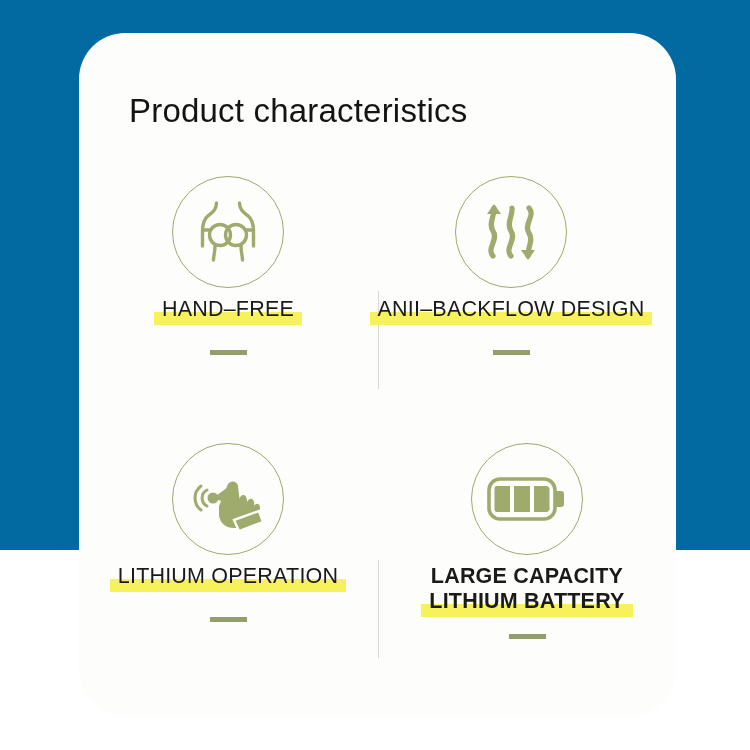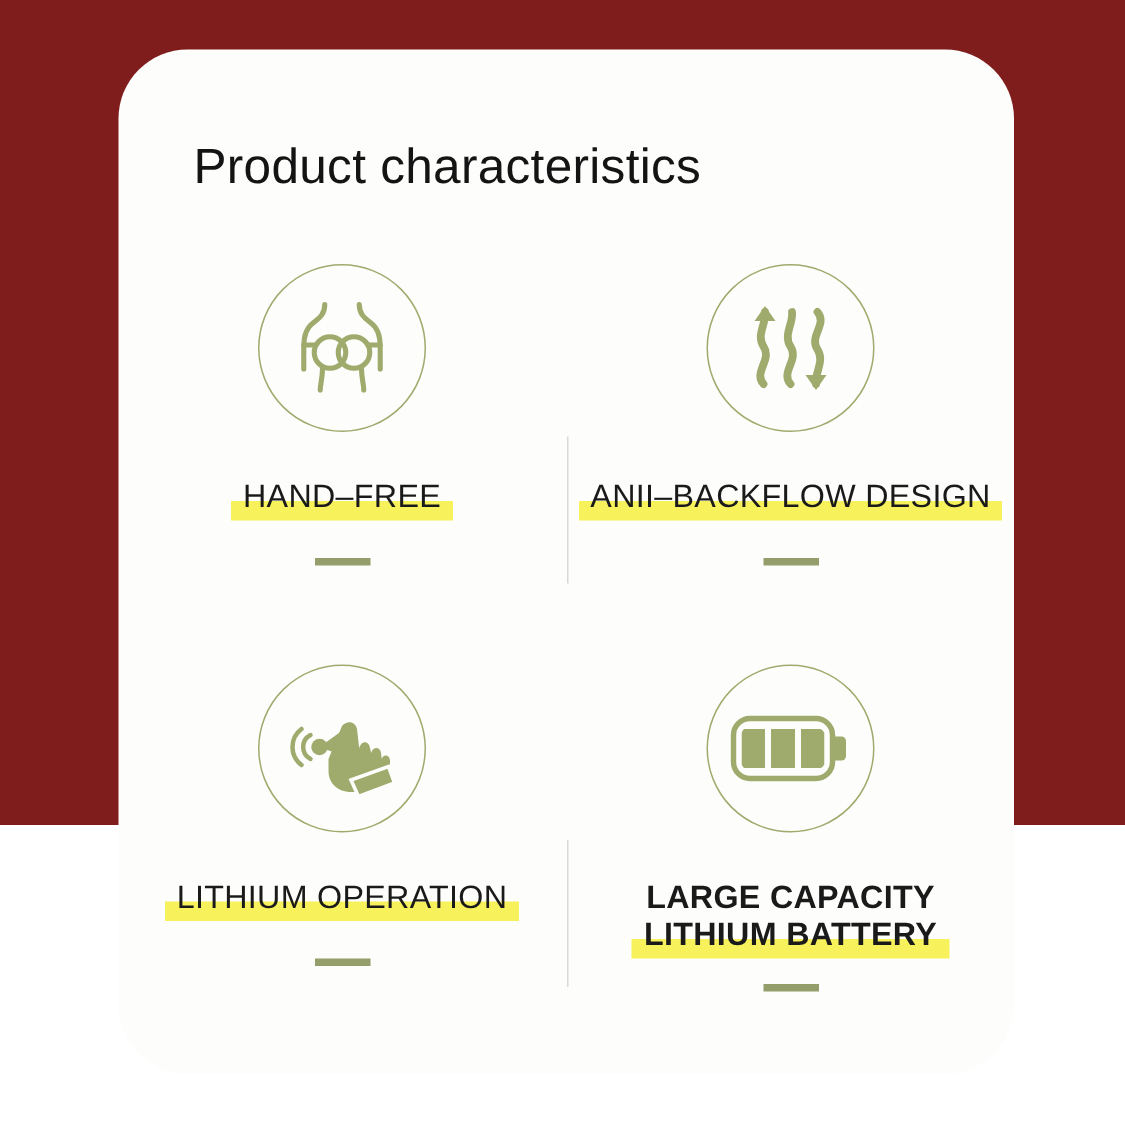--- a/index.html
+++ b/index.html
@@ -11,21 +11,21 @@
     height: 750px;
     background: #ffffff;
     font-family: "Liberation Sans", sans-serif;
     overflow: hidden;
   }
 
   #root {
     position: relative;
     width: 750px;
     height: 550px;
-    background: #7f1d1d;
+    background: #0369a1;
   }
 
   
   .card {
     position: absolute;
     left: 79px;
     top: 33px;
     width: 597px;
     height: 683px;
     background: #fdfdfb;
@@ -57,38 +57,38 @@
   .feature {
     position: absolute;
     width: 298px;
     box-sizing: border-box;
     display: flex;
     flex-direction: column;
     align-items: center;
   }
 
   .f-tl { left: 0px;   top: 0px;   }
-  .f-tr { left: 299px; top: 0px;   }
+  .f-tr { left: 283px; top: 0px;   }
   .f-bl { left: 0px;   top: 267px; }
   .f-br { left: 299px; top: 267px; font-weight: bold; }
 
   .icon-circle {
     width: 112px;
     height: 112px;
     border-radius: 50%;
     border: 1.6px solid #9faa6d;
     box-sizing: border-box;
     display: flex;
     align-items: center;
     justify-content: center;
     margin-top: 11px;
   }
 
   .feature-label {
-    margin-top: 31px;
+    margin-top: 9px;
     font-size: 21.5px;
     line-height: 25px;
     color: #1a1a1a;
     letter-spacing: 0.2px;
     text-align: center;
     white-space: nowrap;
     position: relative;
     padding: 0 4px;
   }
   .feature-label .ln {

